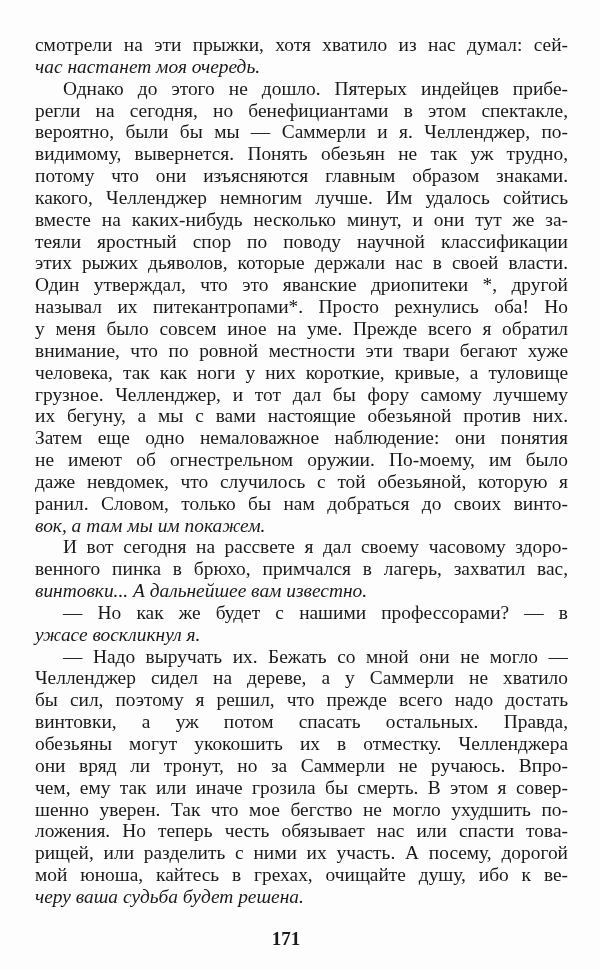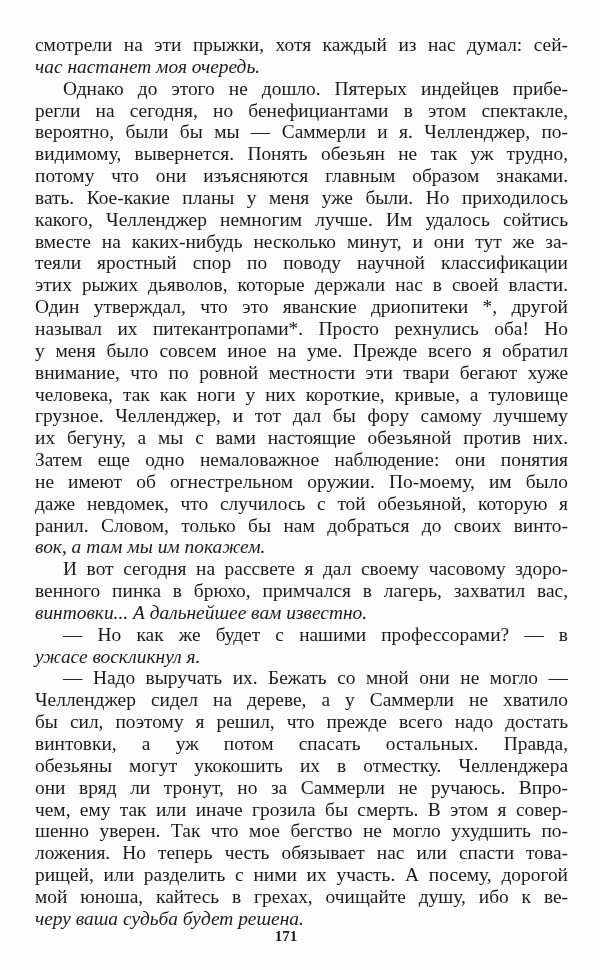--- a/index.html
+++ b/index.html
@@ -48,37 +48,36 @@
     font-family: Liberation Serif, serif;
   }
   .page-number {
     position: absolute;
     top: 928px;
     left: 0;
     width: 572px;
     text-align: center;
     font-family: "Liberation Serif", "DejaVu Serif", serif;
     font-weight: bold;
-    font-size: 15px;
+    font-size: 19px;
     color: #1a1a1a;
   }
 </style>
 </head>
 <body>
 
 <div class="page">
   <div class="text-block" id="text-block">
-      <span class="line">смотрели на эти прыжки, хотя каждый из нас думал: сей-</span>
+      <span class="line">смотрели на эти прыжки, хотя хватило из нас думал: сей-</span>
       <span class="line last">час настанет моя очередь.</span>
       <span class="line indent">Однако до этого не дошло. Пятерых индейцев прибе-</span>
       <span class="line">регли на сегодня, но бенефициантами в этом спектакле,</span>
       <span class="line">вероятно, были бы мы — Саммерли и я. Челленджер, по-</span>
       <span class="line">видимому, вывернется. Понять обезьян не так уж трудно,</span>
       <span class="line">потому что они изъясняются главным образом знаками.</span>
-      <span class="line">вать. Кое-какие планы у меня уже были. Но приходилось</span>
       <span class="line">какого, Челленджер немногим лучше. Им удалось сойтись</span>
       <span class="line">вместе на каких-нибудь несколько минут, и они тут же за-</span>
       <span class="line">теяли яростный спор по поводу научной классификации</span>
       <span class="line">этих рыжих дьяволов, которые держали нас в своей власти.</span>
       <span class="line">Один утверждал, что это яванские дриопитеки *, другой</span>
       <span class="line">называл их питекантропами*. Просто рехнулись оба! Но</span>
       <span class="line">у меня было совсем иное на уме. Прежде всего я обратил</span>
       <span class="line">внимание, что по ровной местности эти твари бегают хуже</span>
       <span class="line">человека, так как ноги у них короткие, кривые, а туловище</span>
       <span class="line">грузное. Челленджер, и тот дал бы фору самому лучшему</span>

